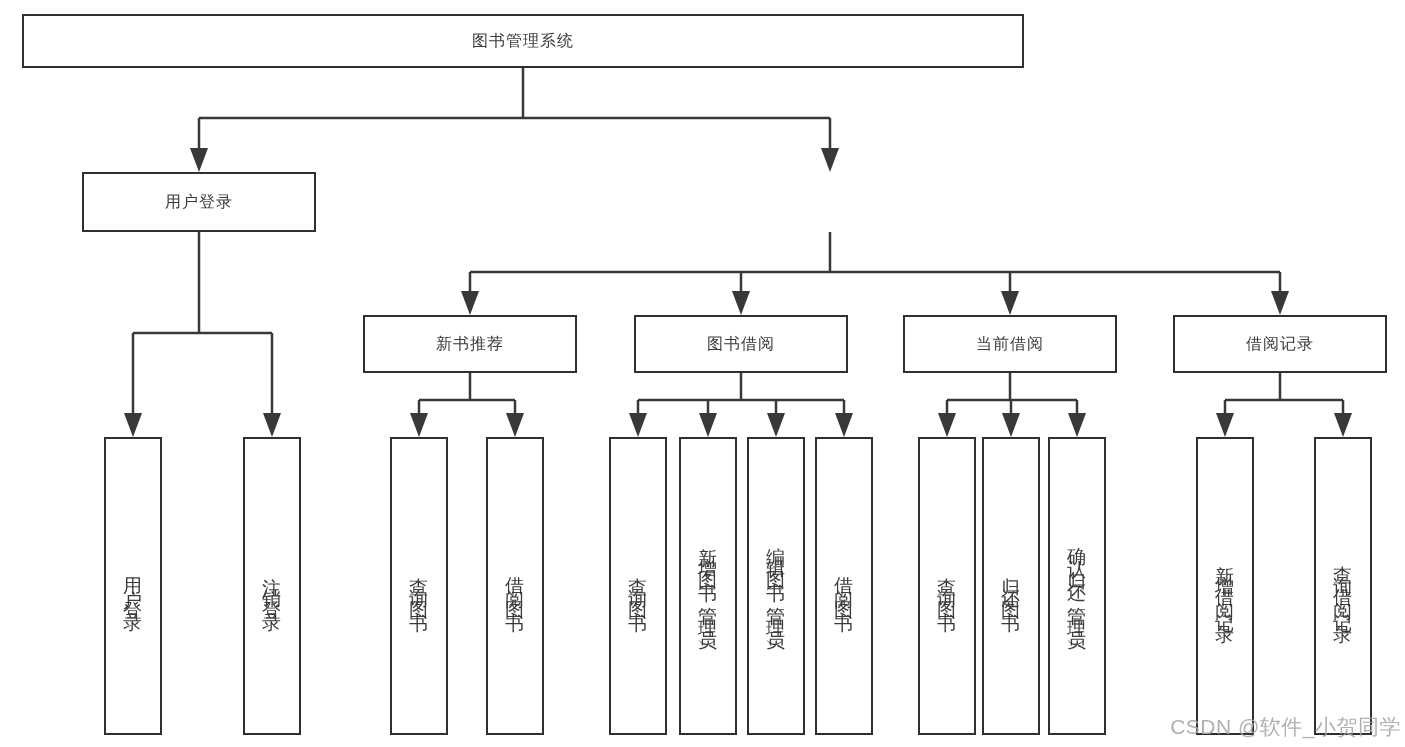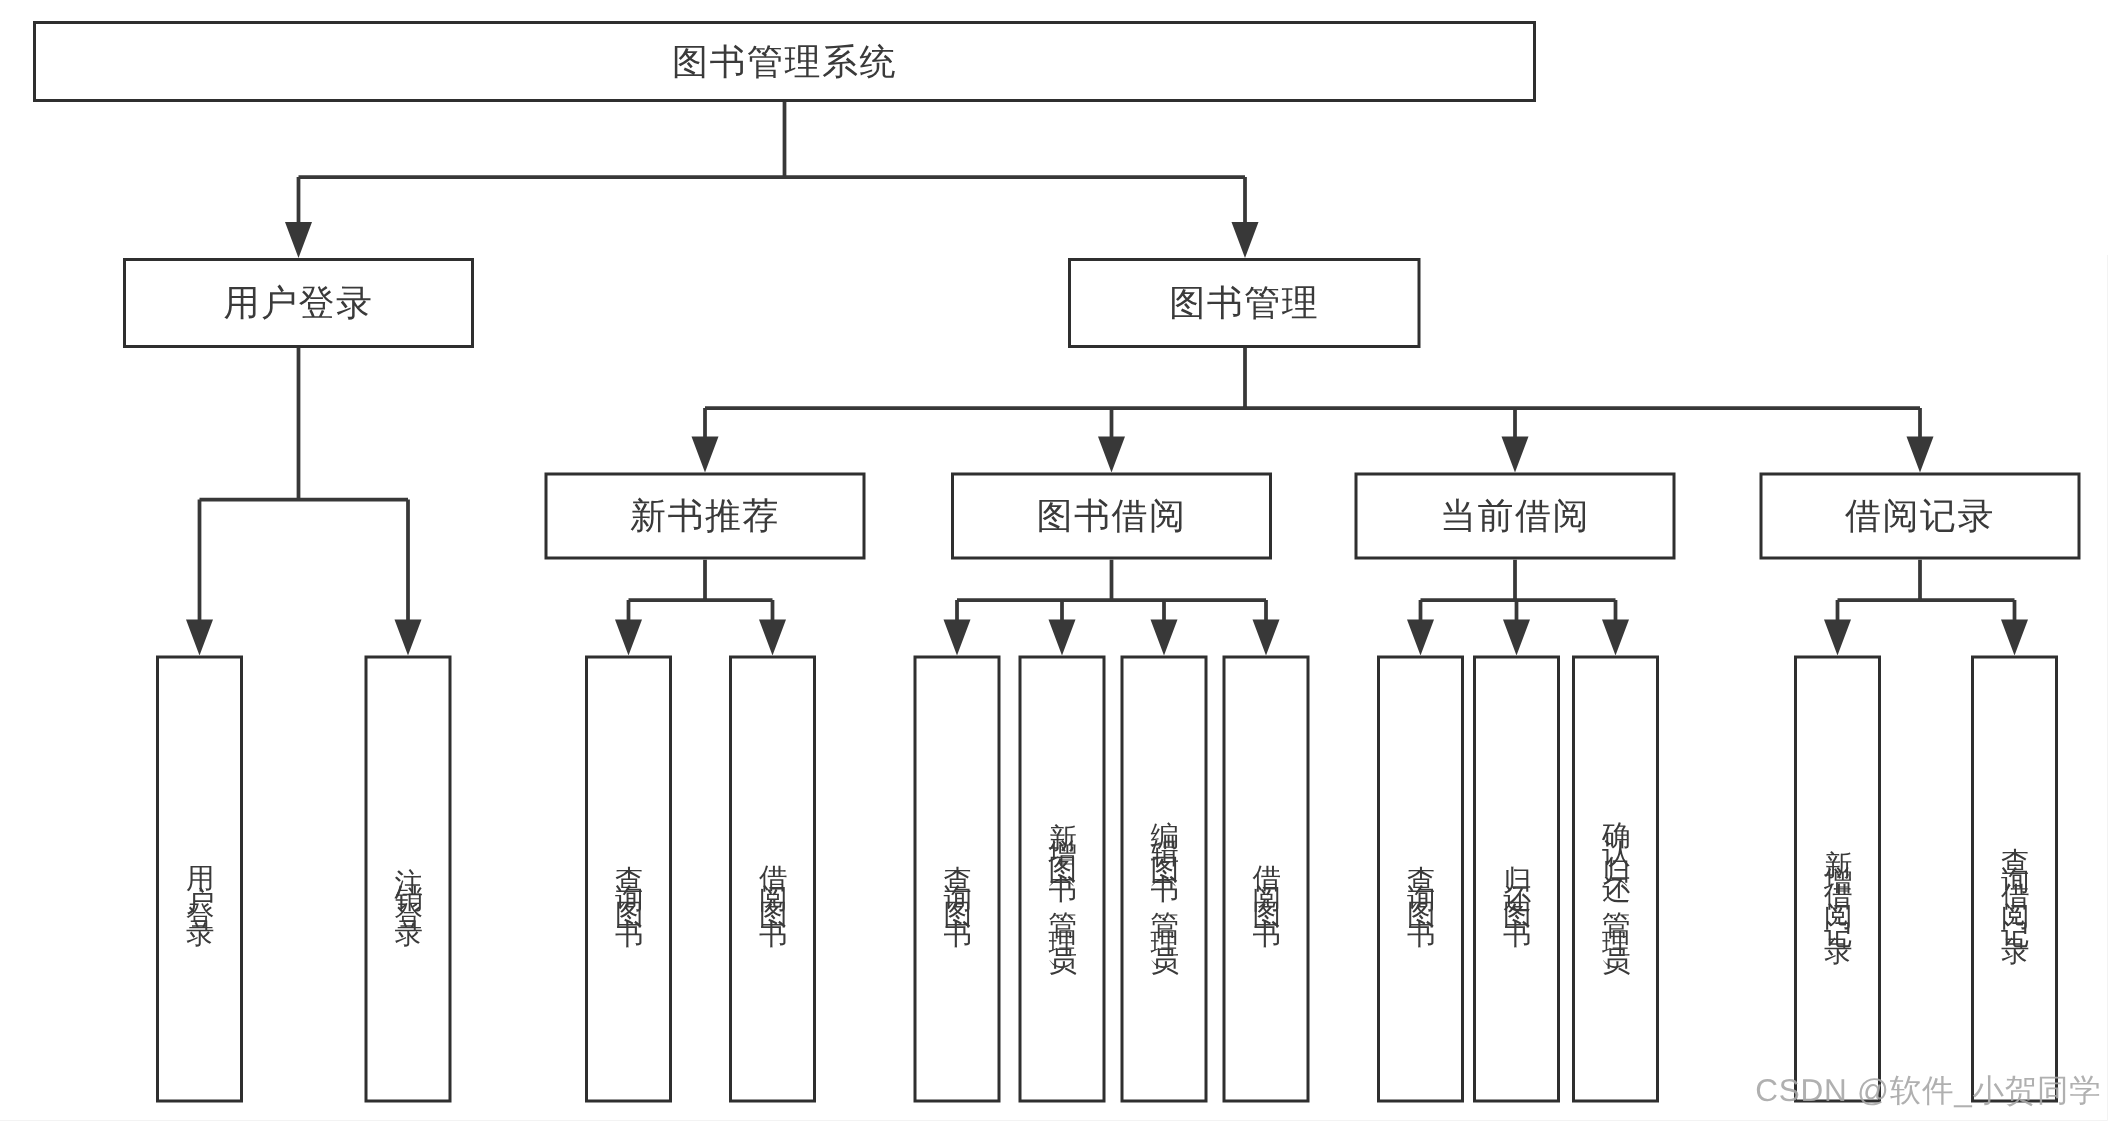--- a/index.html
+++ b/index.html
@@ -35,21 +35,21 @@
   .node{
     position:absolute;
     background:var(--background);
     border:2.5px solid var(--box-border);
     z-index:2;
     display:flex;
     align-items:center;
     justify-content:center;
   }
   .hbox{
-    font-size:24px;
+    font-size:16px;
     letter-spacing:1px;
     white-space:nowrap;
   }
   .vbox .vtext{
     writing-mode:vertical-lr;
     font-size:19px;
     letter-spacing:12px;
     line-height:1;
     white-space:nowrap;
   }
@@ -117,21 +117,20 @@
     <g>
       <path class="bus" d="M1280 373 V400 M1225 400 H1343 M1225 400 V415 M1343 400 V415"></path>
       <path class="arrowhead" d="M1216 413 L1234 413 L1225 437 Z"></path>
       <path class="arrowhead" d="M1334 413 L1352 413 L1343 437 Z"></path>
     </g>
   </svg>
 
   <div class="node hbox" style="left:22px;top:14px;width:1002px;height:54px">图书管理系统</div>
 
   <div class="node hbox" style="left:82px;top:172px;width:234px;height:60px">用户登录</div>
-  <div class="node hbox" style="left:712px;top:172px;width:235px;height:60px">图书管理</div>
 
   <div class="node hbox" style="left:363px;top:315px;width:214px;height:58px">新书推荐</div>
   <div class="node hbox" style="left:634px;top:315px;width:214px;height:58px">图书借阅</div>
   <div class="node hbox" style="left:903px;top:315px;width:214px;height:58px">当前借阅</div>
   <div class="node hbox" style="left:1173px;top:315px;width:214px;height:58px">借阅记录</div>
 
   <div class="node vbox" style="left:104px;top:437px;width:58px;height:298px">
     <span class="vtext">用户登录</span>
   </div>
   <div class="node vbox" style="left:243px;top:437px;width:58px;height:298px">

